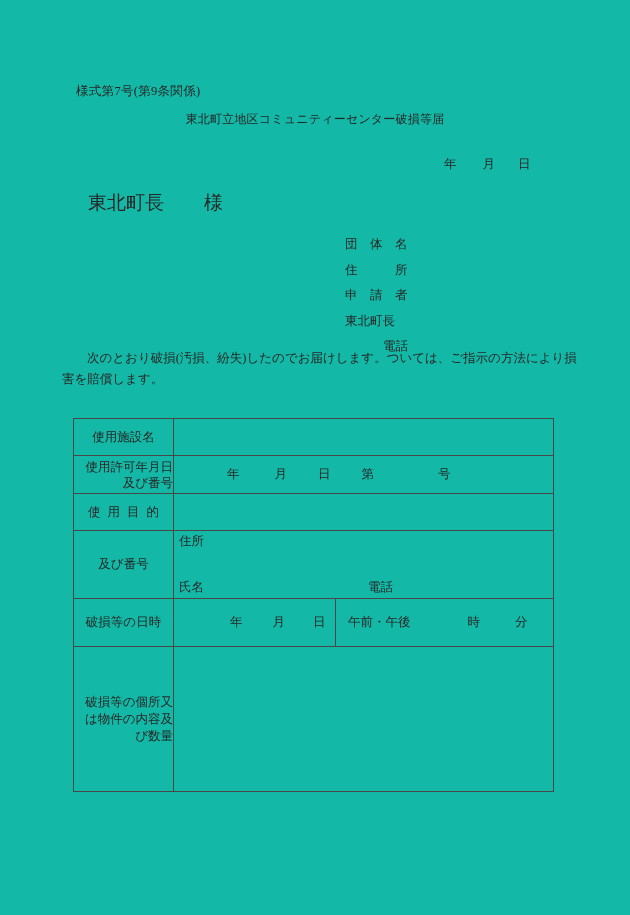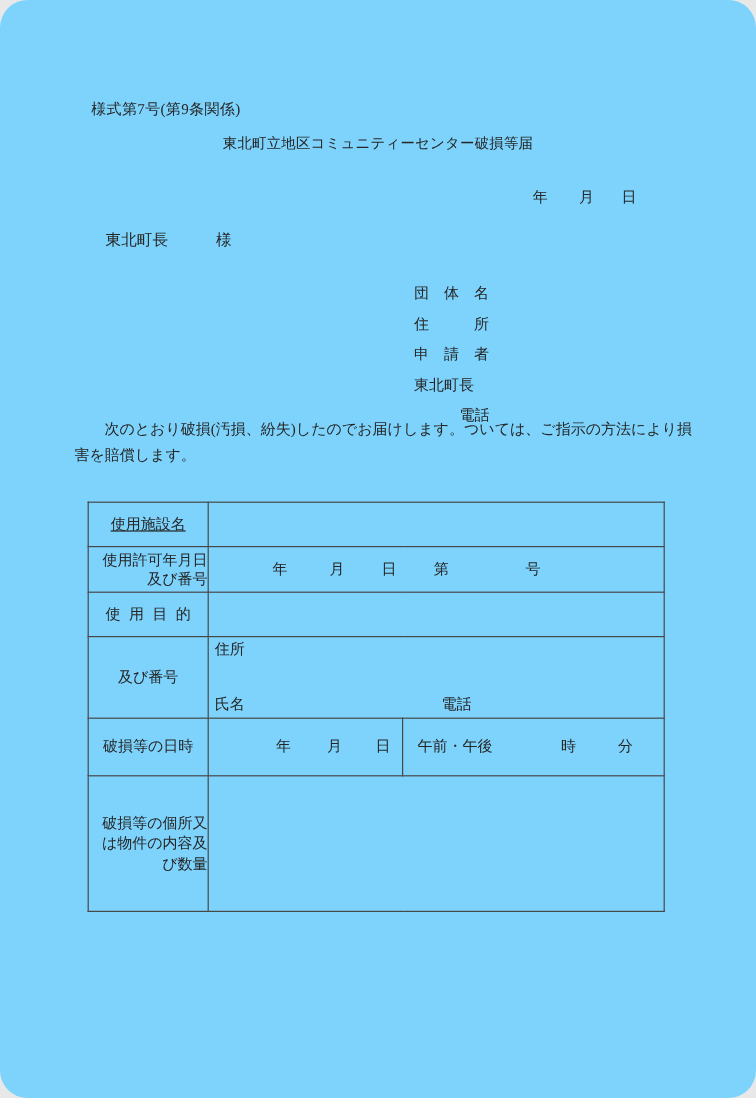--- a/index.html
+++ b/index.html
@@ -1,53 +1,52 @@
 <!DOCTYPE html>
 <html><head>
 <meta charset="utf-8">
 <style>
   html,body{margin:0;padding:0;background:#e8e8e8;}
   .page{
     position:relative;
     width:630px;height:915px;
     margin:0 auto;
-    background:#7dd3fc;
+    background:#14b8a6;
     font-family:"Liberation Serif","DejaVu Serif",serif;
     color:#262626;
     font-size:12.5px;
     line-height:1;
     overflow:hidden;
-    border-radius:23px;
   }
   .abs{position:absolute;}
   .form-number{left:76px;top:85px;letter-spacing:0.3px;}
   .doc-title{left:0;top:113px;width:630px;text-align:center;font-size:12px;letter-spacing:0.2px;}
   .date-line{left:444px;top:158px;white-space:nowrap;}
   .date-line .tok-month{margin-left:26px;}
   .date-line .tok-day{margin-left:23px;}
-  .addressee{left:88px;top:193px;font-size:13px;white-space:nowrap;font-family:Liberation Serif, serif;}
+  .addressee{left:88px;top:193px;font-size:19px;white-space:nowrap;font-family:Liberation Serif, serif;}
   .addressee .honorific{margin-left:40px;}
   .applicant{left:345px;top:232px;line-height:25.5px;}
   .applicant .tel{margin-left:38px;}
   .body-text{left:62px;top:348px;width:508px;line-height:20.5px;}
   .body-text .l1{text-indent:25px;white-space:nowrap;}
 
   table.form{
     position:absolute;left:73px;top:418px;
     border-collapse:collapse;table-layout:fixed;
   }
   table.form td{
     border:1px solid #474747;
     padding:0;
     vertical-align:middle;
     overflow:hidden;
   }
   col.c1{width:100px;} col.c2{width:162px;} col.c3{width:218px;}
-  tr.r1{height:37px;text-decoration:underline;} tr.r2{height:38px;} tr.r3{height:37px;}
-  tr.r4{height:67px;} tr.r5{height:48px;} tr.r6{height:113px;}
+  tr.r1{height:37px;} tr.r2{height:38px;} tr.r3{height:37px;}
+  tr.r4{height:67px;} tr.r5{height:48px;} tr.r6{height:145px;}
 
   td.lbl{text-align:center;}
   td.lbl-left{text-align:right;padding-left:5px;}
   .lbl2{line-height:16px;}
   .lbl3{line-height:17px;}
   td.purpose{letter-spacing:7px;text-indent:7px;text-align:center;}
 
   .tokrow{white-space:nowrap;}
   .tok{display:inline-block;}
   

